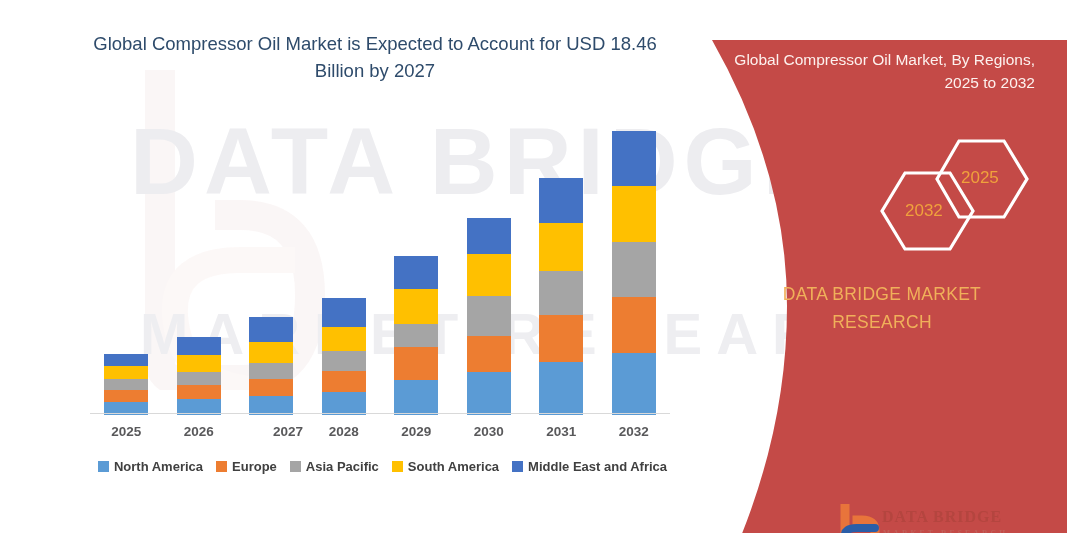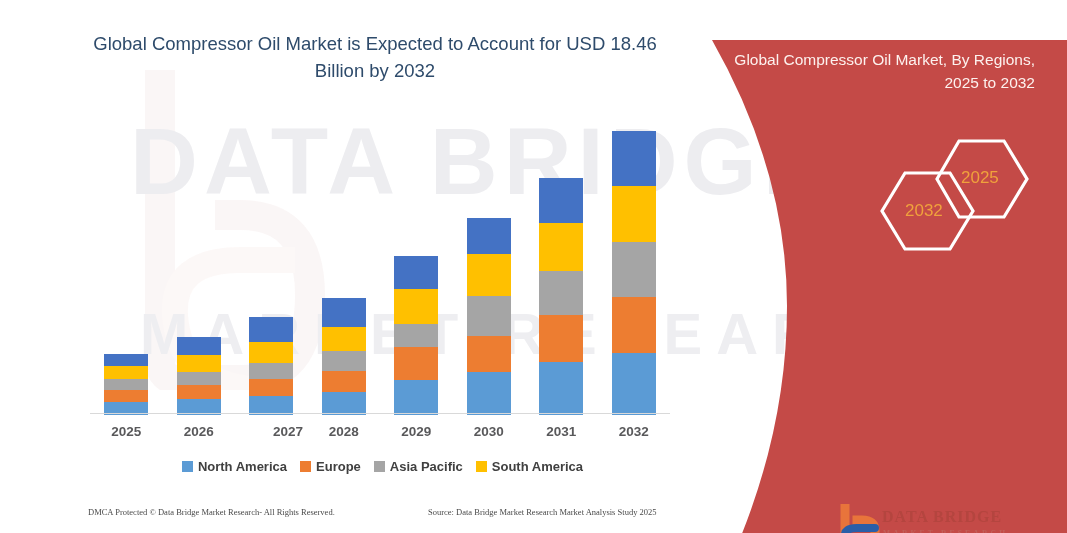--- a/index.html
+++ b/index.html
@@ -104,21 +104,21 @@
 
 <div class="wm-wrap">
   <svg class="wm-b" viewBox="0 0 230 330">
     <path d="M40 10 L40 300 Q40 320 60 320 L120 320 Q190 320 190 235 Q190 155 120 155 L95 155" fill="none" stroke="#f7efef" stroke-width="30"></path>
     <path d="M150 330 Q60 330 55 255 Q52 200 120 200 L175 200" fill="none" stroke="#fbf3f1" stroke-width="26"></path>
   </svg>
   <div class="wm-line1">DATA BRIDGE</div>
   <div class="wm-line2">MARKET RESEARCH</div>
 </div>
 
-<div class="chart-title">Global Compressor Oil Market is Expected to Account for USD 18.46 Billion by 2032</div>
+<div class="chart-title">Global Compressor Oil Market is Expected to Account for USD 18.46 Billion by 2027</div>
 
 <div class="plot" id="plot-area">
     <div class="bar-group" style="left: 14.25px;">
       <div class="seg" style="height: 12px; background: rgb(68, 114, 196);"></div>
       <div class="seg" style="height: 13px; background: rgb(255, 192, 0);"></div>
       <div class="seg" style="height: 11px; background: rgb(165, 165, 165);"></div>
       <div class="seg" style="height: 12px; background: rgb(237, 125, 49);"></div>
       <div class="seg" style="height: 13px; background: rgb(91, 155, 213);"></div>
     </div>
     <div class="bar-group" style="left: 86.75px;">
@@ -193,43 +193,49 @@
       <span class="lg-text">Europe</span>
     </div>
     <div class="lg-item">
       <span class="lg-swatch" style="background: rgb(165, 165, 165);"></span>
       <span class="lg-text">Asia Pacific</span>
     </div>
     <div class="lg-item">
       <span class="lg-swatch" style="background: rgb(255, 192, 0);"></span>
       <span class="lg-text">South America</span>
     </div>
+    <div class="lg-item">
+      <span class="lg-swatch" style="background: rgb(68, 114, 196);"></span>
+      <span class="lg-text">Middle East and Africa</span>
+    </div>
   </div>
 
 <div class="footer">
-  <span class="f-left">DMCA Protected © Data Bridge Market Research- All Rights Reserved.</span>
-  <span class="f-right">Source: Data Bridge Market Research  Market Analysis Study 2025</span>
 </div>
 
 <div class="red-panel">
   <svg width="400" height="533" viewBox="0 0 400 533">
     <path d="M45 0 L400 0 L400 533 L58 533 Q120 400 120 266 Q120 132 45 0 Z" fill="#c44a47"></path>
   </svg>
 
   <div class="rp-title">Global Compressor Oil Market, By Regions, 2025 to 2032</div>
 
   <div class="hex-wrap">
     <svg width="400" height="533" viewBox="0 0 400 533">
       <polygon points="215,171 238,133 283,133 306,171 283,209 238,209" fill="none" stroke="#ffffff" stroke-width="3.2"></polygon>
       <polygon points="270,139 292,101 337,101 360,139 337,177 292,177" fill="none" stroke="#ffffff" stroke-width="3.2"></polygon>
     </svg>
     <span class="hex-label" style="left:238px;top:161px;">2032</span>
     <span class="hex-label" style="left:294px;top:128px;">2025</span>
   </div>
 
+  <div class="brand">
+    <span>DATA BRIDGE MARKET</span><br>
+    <span>RESEARCH</span>
+  </div>
 
   <div class="logo">
     <svg width="44" height="48" viewBox="0 0 44 48" style="position:absolute;left:0;top:2px;">
       <path d="M8 2 L8 34 Q8 40 16 40 L24 40 Q38 40 38 27 Q38 16 25 16 L20 16" fill="none" stroke="#e8743b" stroke-width="9" stroke-linecap="square"></path>
       <path d="M34 46 Q10 46 8 32 Q7 24 20 24 L38 24" fill="none" stroke="#2b5ea8" stroke-width="8" stroke-linecap="round"></path>
     </svg>
     <span class="logo-text-1">DATA BRIDGE</span>
     <span class="logo-text-2">MARKET RESEARCH</span>
   </div>
 </div>

